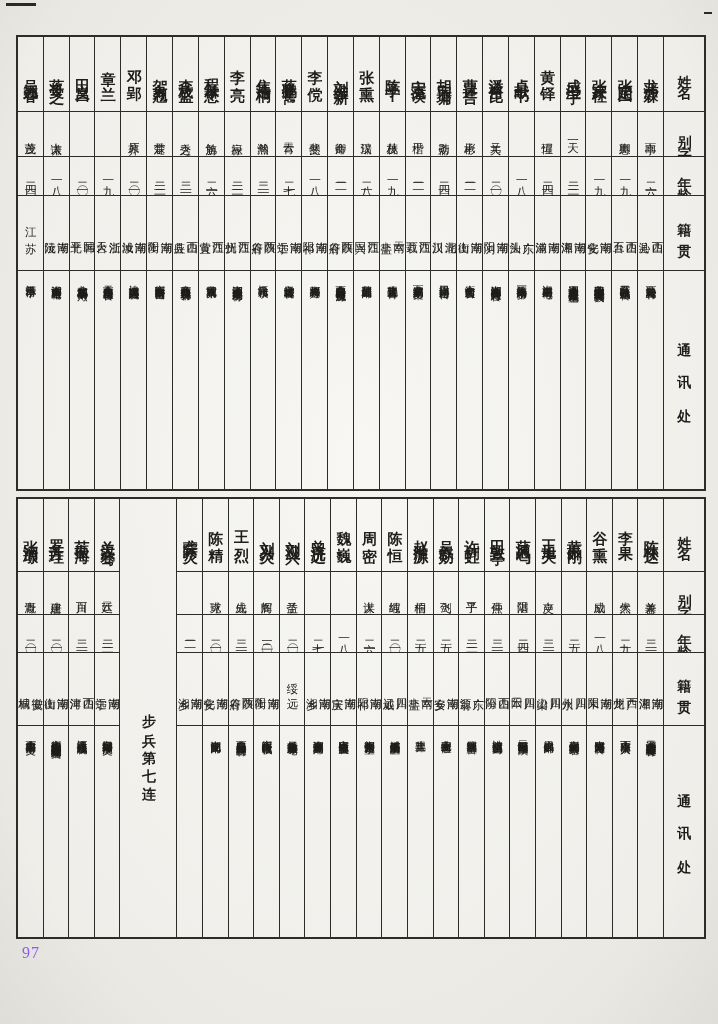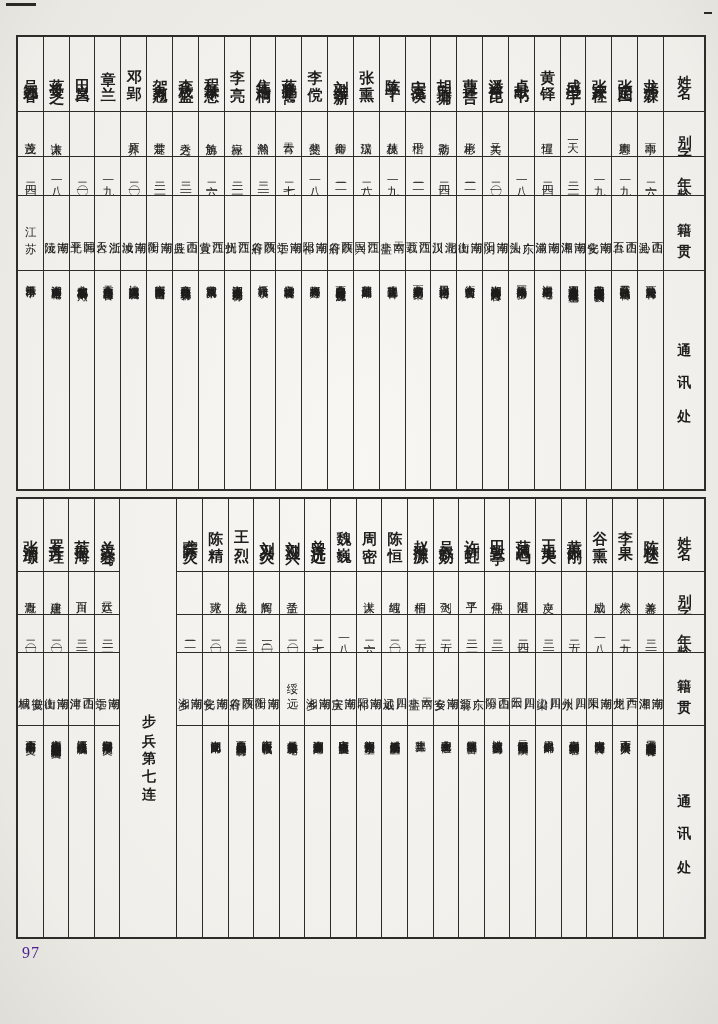--- a/index.html
+++ b/index.html
@@ -50,21 +50,21 @@
   .col-header .hc-2{letter-spacing:0.75em;}
   .col-header .hc-native{letter-spacing:1.5em;}
   .col-header .hc-contact{letter-spacing:2.4em;justify-content:center;padding-top:0;}
   
   .divider-cell{
     writing-mode:vertical-rl;text-orientation:upright;
     display:flex;justify-content:center;align-items:center;
     flex:1 1 auto;font-size:14px;font-weight:700;letter-spacing:1.3em;
     padding-top:60px;
   }
-  .page-number{position:absolute;left:22px;top:944px;font-size:16px;color:#4c1d95;letter-spacing:1px;}
+  .page-number{position:absolute;left:22px;top:944px;font-size:16px;color:#8b5cf6;letter-spacing:1px;}
 </style>
 </head>
 <body>
 
 <div class="paper-shade"></div>
 <div class="artifact" style="left:6px;top:3px;width:30px;height:3px;"></div>
 <div class="artifact" style="left:704px;top:12px;width:8px;height:2px;"></div>
 
 <div class="vtable vtable-upper" id="table-0">
     <div class="col col-header">

